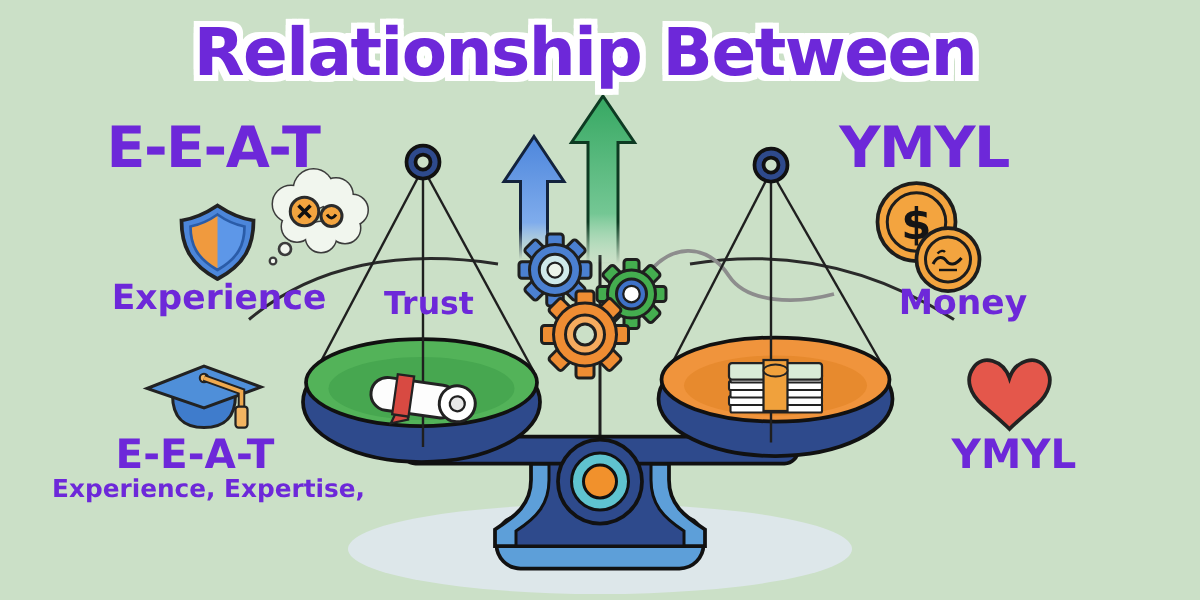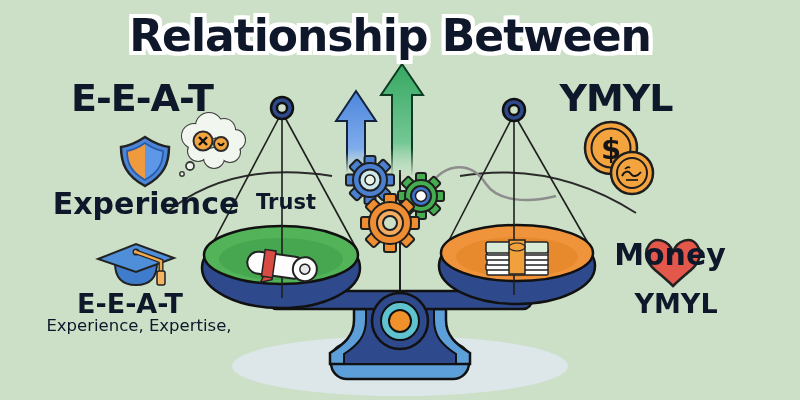--- a/index.html
+++ b/index.html
@@ -1,38 +1,38 @@
 <!DOCTYPE html>
 <html><head>
 <meta charset="utf-8">
 <style>
   html,body{margin:0;padding:0;background:#cbe0c7;}
   .stage{
     position:relative;width:800px;height:400px;overflow:hidden;
     background:#cbe0c7;font-family:"DejaVu Sans","Liberation Sans",sans-serif;color:#121212;
   }
   .stage svg{position:absolute;left:0;top:0;}
-  .txt{position:absolute;transform:translateX(-50%);white-space:nowrap;color:#0f172a;}
+  .txt{position:absolute;transform:translateX(-50%);white-space:nowrap;color:#6d28d9;}
   .title{
     top:10px;left:390px;font-size:44px;font-weight:800;letter-spacing:-1px;
     text-shadow:-4px -4px 0 #fff,4px -4px 0 #fff,-4px 4px 0 #fff,4px 4px 0 #fff,
       -4px 0 0 #fff,4px 0 0 #fff,0 -4px 0 #fff,0 4px 0 #fff,
       -3px -3px 0 #fff,3px 3px 0 #fff,-3px 3px 0 #fff,3px -3px 0 #fff;
   }
   .heading{font-size:38px;font-weight:700;letter-spacing:-1px;}
   .h-left{top:76px;left:142px;}
   .h-right{top:76px;left:616px;}
-  .lbl{font-size:30px;font-weight:700;}
+  .lbl{font-size:23px;font-weight:700;}
   .lbl-experience{top:186px;left:146px;}
   .lbl-trust{top:190px;left:274px;font-size:21px;margin-left:12px;}
-  .lbl-money{top:189px;left:670px;margin-top:48px;}
+  .lbl-money{top:189px;left:642px;}
   .acr{font-size:27px;font-weight:800;}
   .acr-left{top:288px;left:130px;}
   .acr-right{top:288px;left:676px;}
-  .exp{font-size:16.5px;font-weight:400;line-height:21px;text-align:center;}
+  .exp{font-size:16.5px;font-weight:700;line-height:21px;text-align:center;}
   .exp-left{top:315px;left:139px;}
   .exp-right{top:317px;left:687px;font-size:15.5px;}
 </style>
 </head>
 <body>
 
 <div class="stage">
 
   <svg width="800" height="400" viewBox="0 0 800 400">
     <defs>

